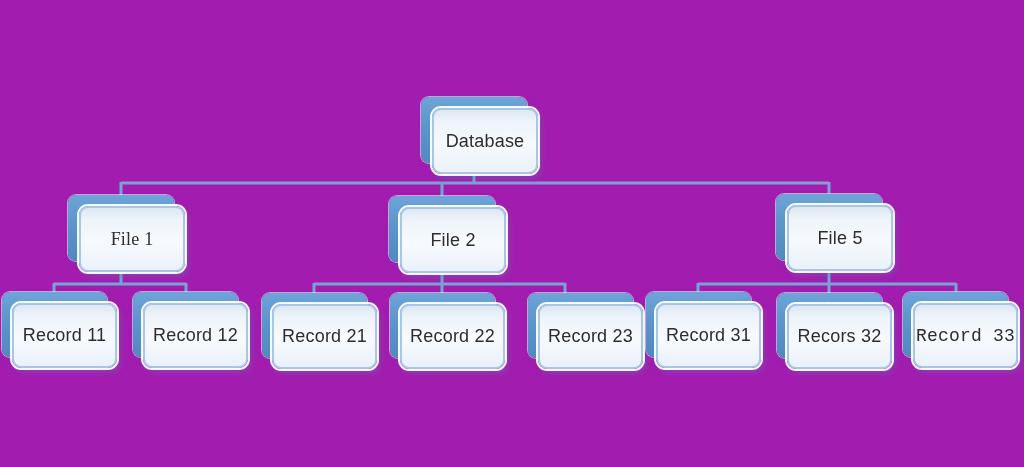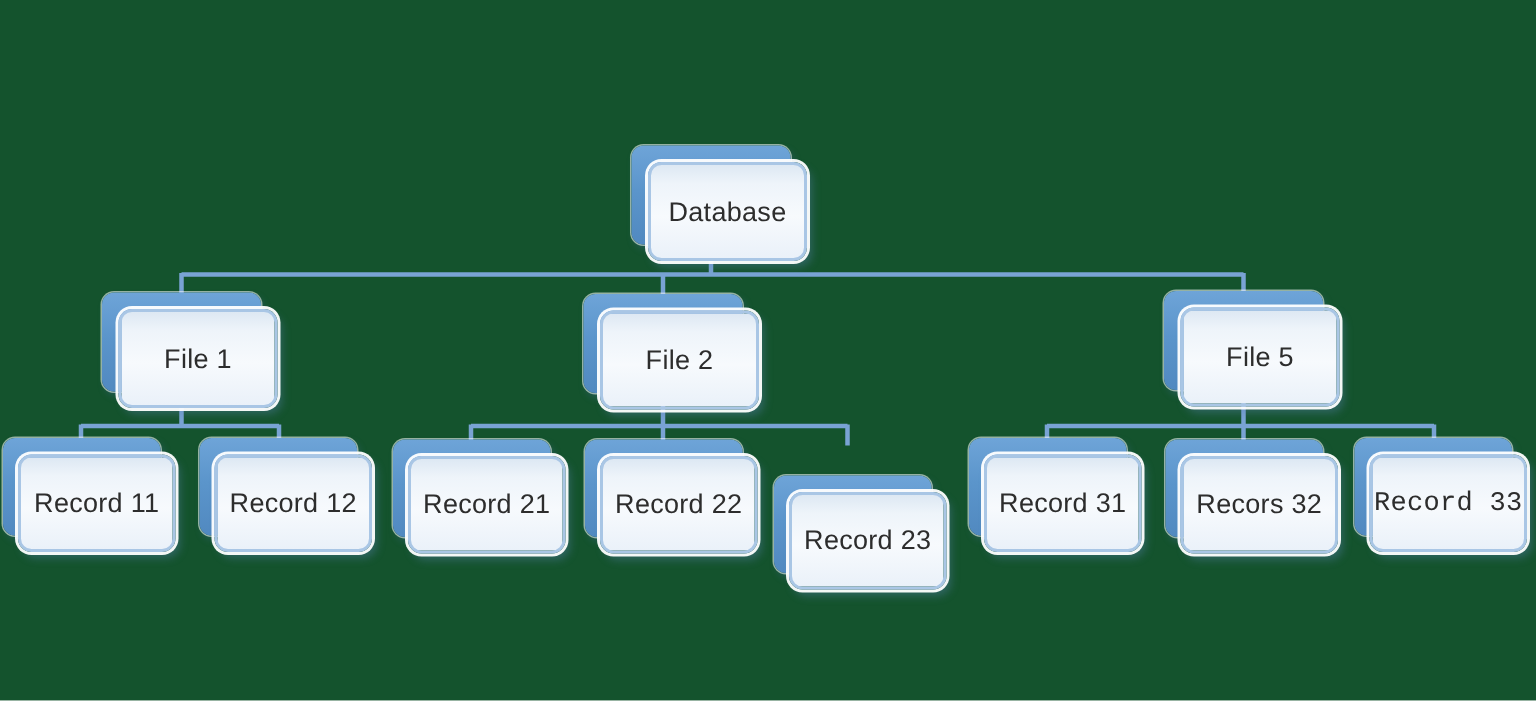--- a/index.html
+++ b/index.html
@@ -5,21 +5,21 @@
   html, body {
     margin: 0;
     padding: 0;
     background: #ffffff;
     font-family: "Liberation Sans", "DejaVu Sans", sans-serif;
   }
   .stage {
     position: relative;
     width: 1024px;
     height: 467px;
-    background: #14532d;
+    background: #a21caf;
     overflow: hidden;
   }
   svg.connectors {
     position: absolute;
     left: 0;
     top: 0;
     z-index: 0;
   }
   .node {
     position: absolute;
@@ -74,21 +74,21 @@
              M829 263 V285  M698 284 H956  M698 283 V296  M829 283 V297  M956 283 V296" stroke="#79a3d4"></path>
   </svg>
 
   <div class="node" style="left:421px; top:97px;">
     <div class="back"></div>
     <div class="front">
       <span class="label">Database</span>
     </div>
   </div>
 
-  <div class="node" style="left:68px; top:195px;">
+  <div class="node" style="left:68px; top:195px;font-family:Liberation Serif, serif;">
     <div class="back"></div>
     <div class="front">
       <span class="label">File 1</span>
     </div>
   </div>
   <div class="node" style="left:389px; top:196px;">
     <div class="back"></div>
     <div class="front">
       <span class="label">File 2</span>
     </div>
@@ -117,21 +117,21 @@
     <div class="front">
       <span class="label">Record 21</span>
     </div>
   </div>
   <div class="node small" style="left:390px; top:293px;">
     <div class="back"></div>
     <div class="front">
       <span class="label">Record 22</span>
     </div>
   </div>
-  <div class="node small" style="left:516px; top:293px;margin-top:24px;">
+  <div class="node small" style="left:528px; top:293px;">
     <div class="back"></div>
     <div class="front">
       <span class="label">Record 23</span>
     </div>
   </div>
   <div class="node small" style="left:646px; top:292px;text-align:right;">
     <div class="back"></div>
     <div class="front">
       <span class="label">Record 31</span>
     </div>

